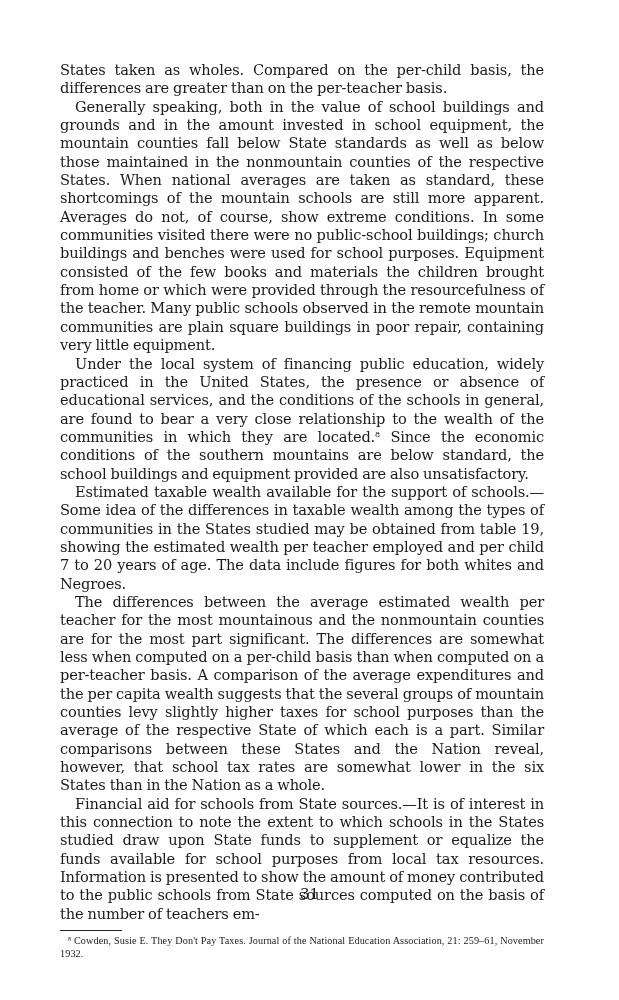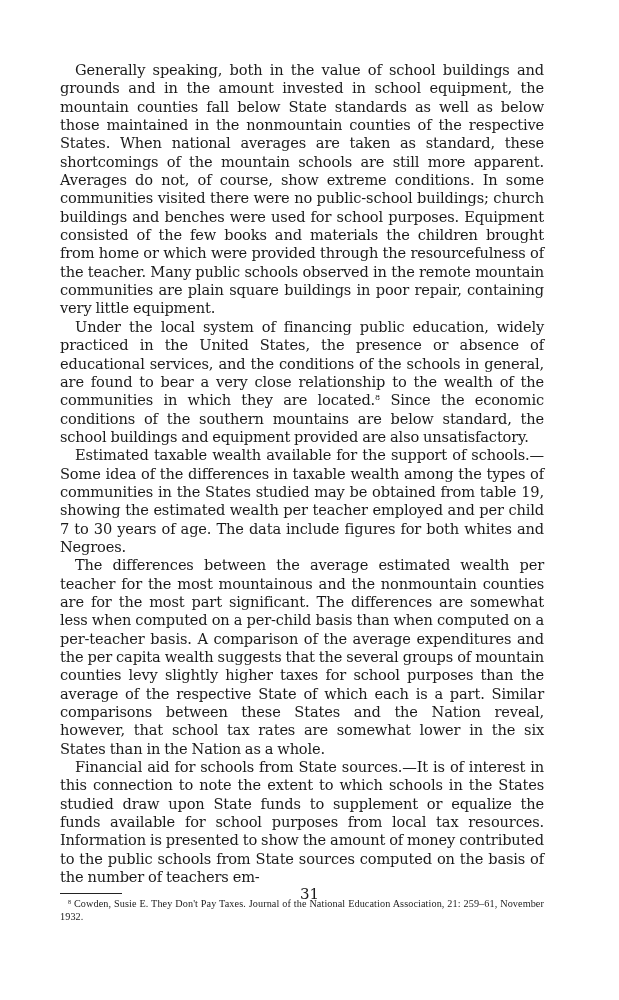--- a/index.html
+++ b/index.html
@@ -55,31 +55,34 @@
       text-align: center;
       font-size: 15px;
       font-family: "DejaVu Serif", serif;
     }
   </style>
 </head>
 <body>
 
 <div class="page">
 
+  <p class="para noindent">
+    <span>States taken as wholes. Compared on the per-child basis, the differences are greater than on the per-teacher basis.</span>
+  </p>
 
   <p class="para">
     <span>Generally speaking, both in the value of school buildings and grounds and in the amount invested in school equipment, the mountain counties fall below State standards as well as below those maintained in the nonmountain counties of the respective States. When national averages are taken as standard, these shortcomings of the mountain schools are still more apparent. Averages do not, of course, show extreme conditions. In some communities visited there were no public-school buildings; church buildings and benches were used for school purposes. Equipment consisted of the few books and materials the children brought from home or which were provided through the resourcefulness of the teacher. Many public schools observed in the remote mountain communities are plain square buildings in poor repair, containing very little equipment.</span>
   </p>
 
   <p class="para">
     <span>Under the local system of financing public education, widely practiced in the United States, the presence or absence of educational services, and the conditions of the schools in general, are found to bear a very close relationship to the wealth of the communities in which they are located.</span><sup class="fn">8</sup><span> Since the economic conditions of the southern mountains are below standard, the school buildings and equipment provided are also unsatisfactory.</span>
   </p>
 
   <p class="para">
-    <span class="ital">Estimated taxable wealth available for the support of schools.</span><span>—Some idea of the differences in taxable wealth among the types of communities in the States studied may be obtained from table 19, showing the estimated wealth per teacher employed and per child 7 to 30 years of age. The data include figures for both whites and Negroes.</span>
+    <span class="ital">Estimated taxable wealth available for the support of schools.</span><span>—Some idea of the differences in taxable wealth among the types of communities in the States studied may be obtained from table 19, showing the estimated wealth per teacher employed and per child 7 to 20 years of age. The data include figures for both whites and Negroes.</span>
   </p>
 
   <p class="para">
     <span>The differences between the average estimated wealth per teacher for the most mountainous and the nonmountain counties are for the most part significant. The differences are somewhat less when computed on a per-child basis than when computed on a per-teacher basis. A comparison of the average expenditures and the per capita wealth suggests that the several groups of mountain counties levy slightly higher taxes for school purposes than the average of the respective State of which each is a part. Similar comparisons between these States and the Nation reveal, however, that school tax rates are somewhat lower in the six States than in the Nation as a whole.</span>
   </p>
 
   <p class="para">
     <span class="ital">Financial aid for schools from State sources.</span><span>—It is of interest in this connection to note the extent to which schools in the States studied draw upon State funds to supplement or equalize the funds available for school purposes from local tax resources. Information is presented to show the amount of money contributed to the public schools from State sources computed on the basis of the number of teachers em-</span>
   </p>
 

